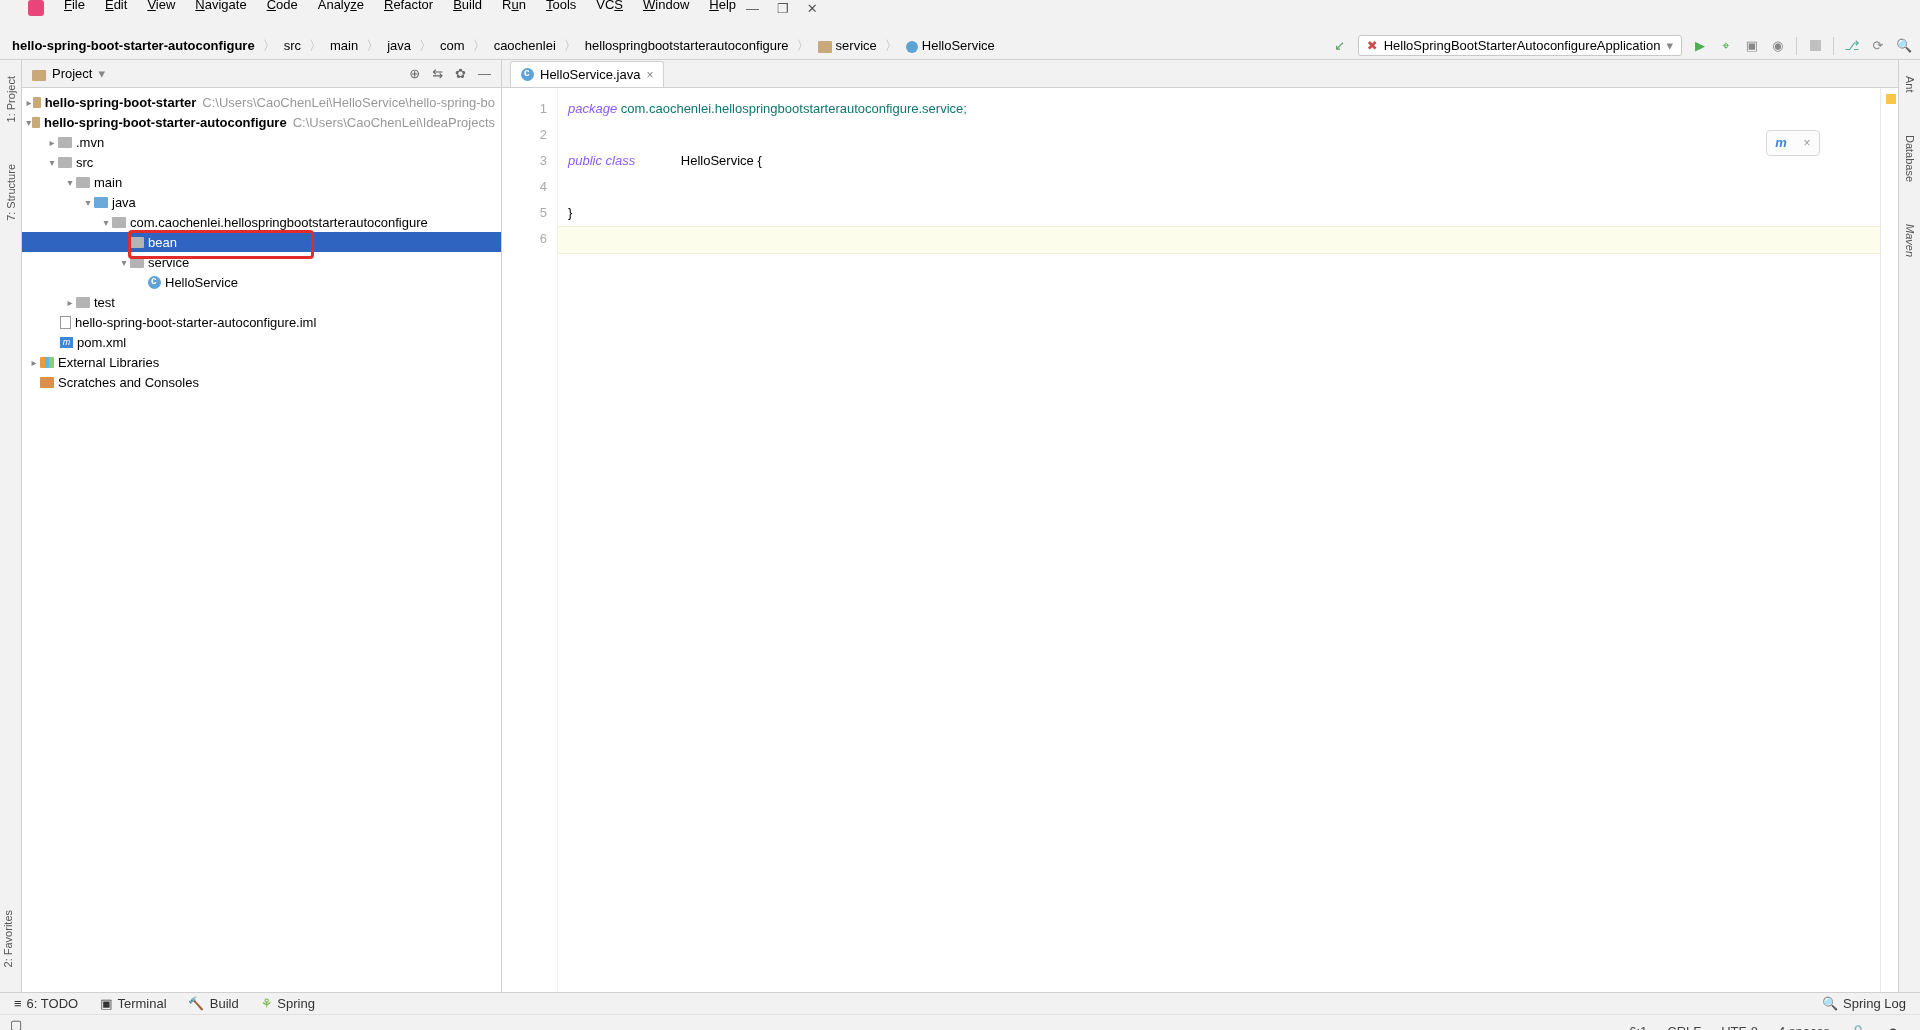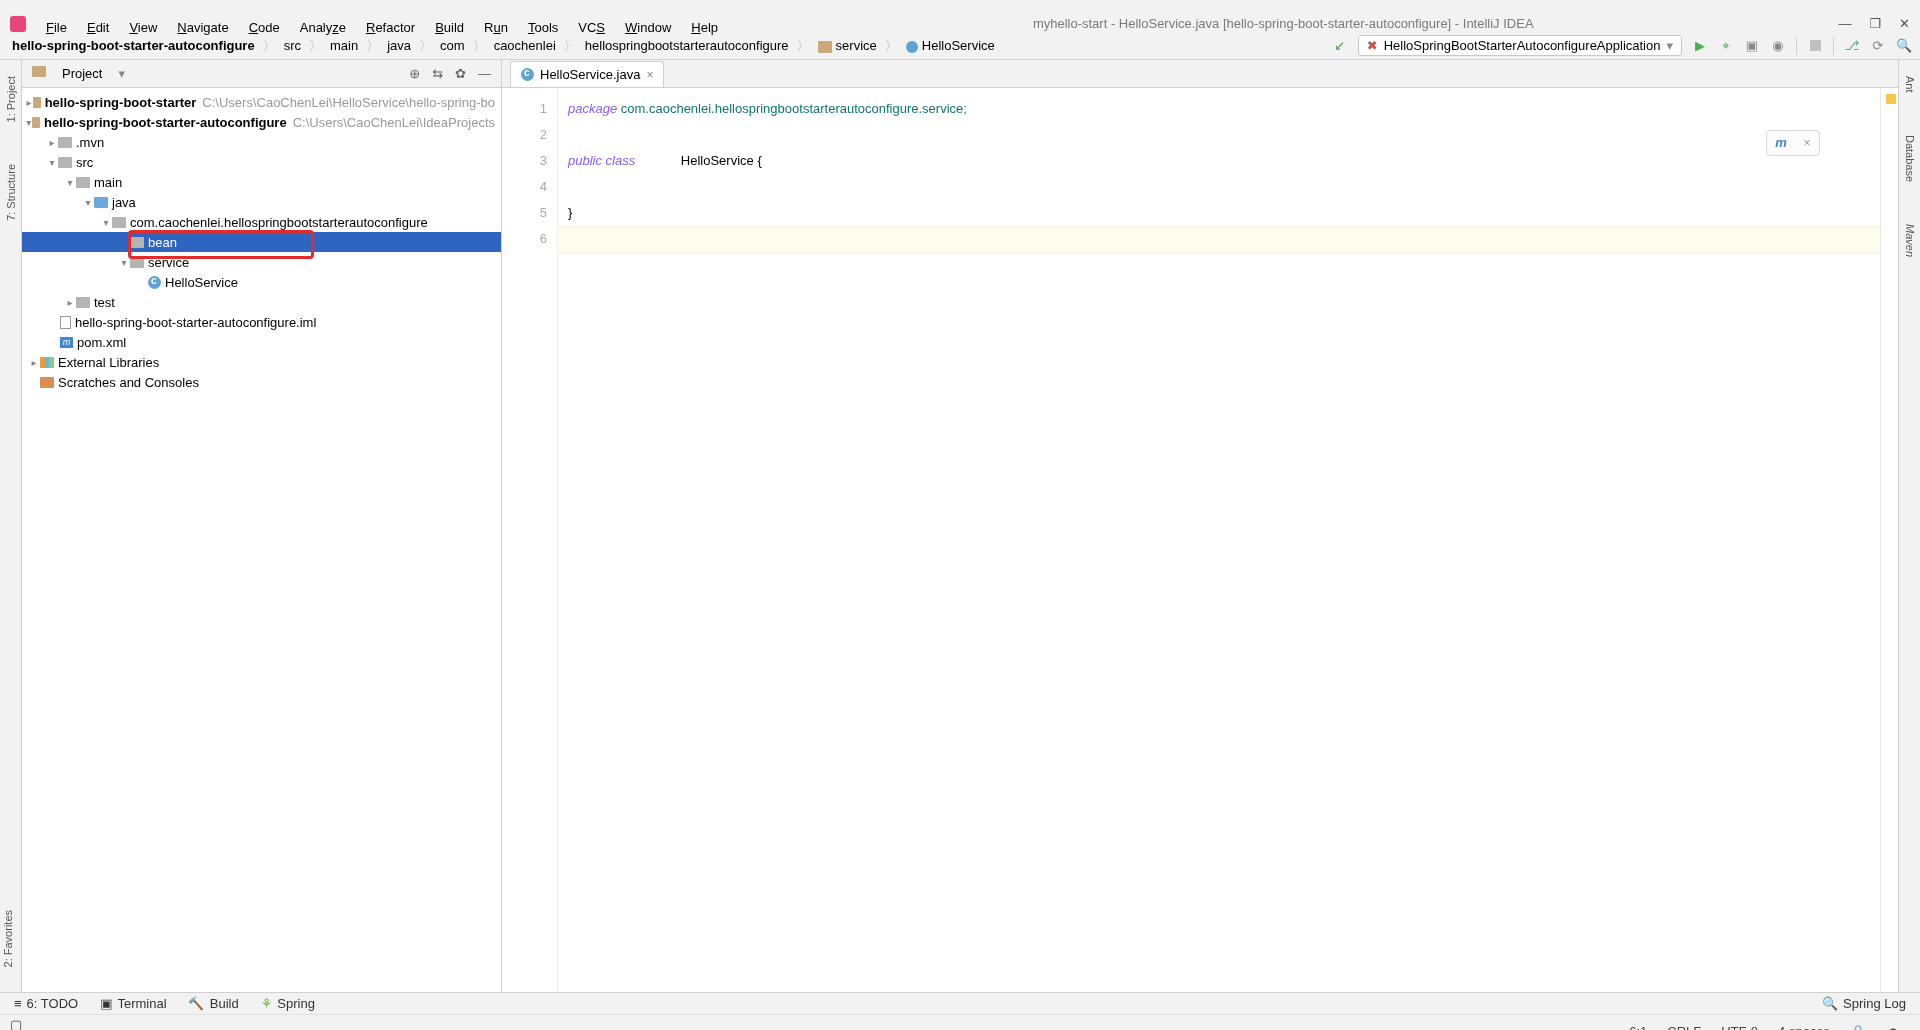--- a/index.html
+++ b/index.html
@@ -1,19 +1,19 @@
 <!DOCTYPE html>
 <html><head>
 <meta charset="utf-8">
 <style>
 * { margin: 0; padding: 0; box-sizing: border-box; font-family: "Segoe UI", Arial, sans-serif; font-size: 13px; }
 body { background: #f2f2f2; width: 1920px; height: 1030px; overflow: hidden; position: relative; }
 
 
-.titlebar { height: 28px; display: flex; align-items: flex-start; background: #f2f2f2; padding: 16px 10px; }
+.titlebar { height: 28px; display: flex; align-items: flex-end; background: #f2f2f2; padding: 16px 10px; margin-left: 18px; }
 .titlebar .app-icon { width: 16px; height: 16px; background: #e8467a; border-radius: 3px; margin-right: 10px; }
 .menubar { display: flex; gap: 0; }
 .menubar .menu-item { padding: 4px 10px; cursor: pointer; }
 .menubar .menu-item u { text-decoration: underline; }
 .titlebar .title-text { flex: 1; text-align: center; color: #7a7a7a; font-size: 13px; }
 .titlebar .win-controls { display: flex; gap: 18px; align-items: center; }
 .titlebar .win-controls span { cursor: pointer; color: #555; }
 
 
 .navbar { height: 28px; display: flex; align-items: center; background: #f2f2f2; border-bottom: 1px solid #d0d0d0; padding: 0 8px; }
@@ -35,21 +35,21 @@
 
 .main-layout { display: flex; height: calc(100% - 28px - 28px - 22px - 20px); }
 
 
 .left-gutter { width: 22px; background: #f2f2f2; border-right: 1px solid #d0d0d0; display: flex; flex-direction: column; align-items: center; padding-top: 10px; gap: 30px; }
 .left-gutter .vtab { writing-mode: vertical-rl; transform: rotate(180deg); font-size: 11px; cursor: pointer; color: #555; padding: 6px 2px; }
 
 
 .project-panel { width: 480px; background: #fff; border-right: 1px solid #d0d0d0; display: flex; flex-direction: column; }
 .project-header { height: 28px; background: #f2f2f2; border-bottom: 1px solid #d0d0d0; display: flex; align-items: center; padding: 0 10px; }
-.project-header .ph-title { display: flex; align-items: flex-start; gap: 16px; cursor: pointer; }
+.project-header .ph-title { display: flex; align-items: flex-end; gap: 6px; cursor: pointer; }
 .project-header .ph-right { margin-left: auto; display: flex; gap: 12px; }
 .project-header .ph-right span { cursor: pointer; color: #666; font-size: 13px; }
 .folder-icon { display: inline-block; width: 14px; height: 11px; background: #c9a979; border-radius: 1px; }
 .folder-icon.blue { background: #6aa9db; }
 .folder-icon.gray { background: #b4b4b4; }
 .folder-icon.lib { background: linear-gradient(90deg,#e89c3c 33%,#5bb8e0 33% 66%,#8fc97a 66%); }
 
 .tree { overflow: hidden; padding: 4px 0; }
 .tree-row { display: flex; align-items: center; height: 20px; padding-right: 6px; cursor: pointer; white-space: nowrap; }
 .tree-row .indent { display: inline-block; }
@@ -115,21 +115,20 @@
     <span class="menu-item"><u>C</u>ode</span>
     <span class="menu-item">Analy<u>z</u>e</span>
     <span class="menu-item"><u>R</u>efactor</span>
     <span class="menu-item"><u>B</u>uild</span>
     <span class="menu-item">R<u>u</u>n</span>
     <span class="menu-item"><u>T</u>ools</span>
     <span class="menu-item">VC<u>S</u></span>
     <span class="menu-item"><u>W</u>indow</span>
     <span class="menu-item"><u>H</u>elp</span>
   </div>
-  <div class="title-text">myhello-start - HelloService.java [hello-spring-boot-starter-autoconfigure] - IntelliJ IDEA</div>
   <div class="win-controls">
     <span>—</span>
     <span>❐</span>
     <span>✕</span>
   </div>
 </div>
 
 <div class="navbar">
   <div class="breadcrumbs">
     <span class="crumb bold">hello-spring-boot-starter-autoconfigure</span>

